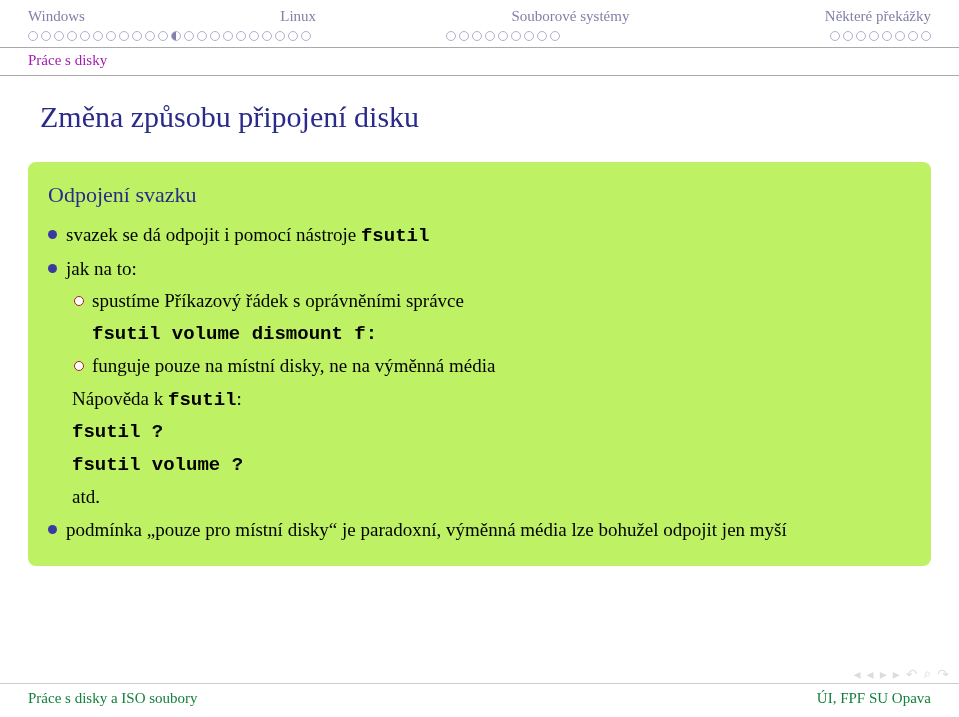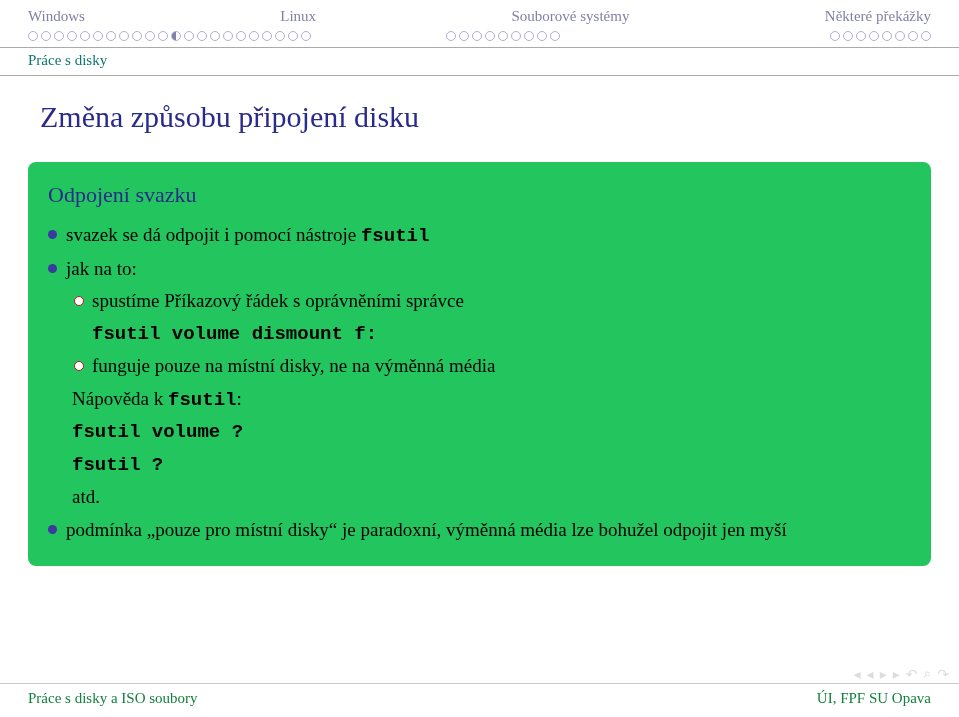--- a/index.html
+++ b/index.html
@@ -19,27 +19,27 @@
 }
 .progress-group { display: flex; gap: 3px; }
 .circle {
   width: 10px; height: 10px; border-radius: 50%;
   border: 1px solid #b0b0d0; background: #fff; display: inline-block;
 }
 .circle.half {
   background: linear-gradient(to right, #8080a8 50%, #fff 50%);
 }
 .subsection {
-  padding: 4px 28px 6px; font-size: 15px; color: #0f766e;
+  padding: 4px 28px 6px; font-size: 15px; color: #a21caf;
 }
 .rule { border-top: 1px solid #aaa; margin: 0; }
 .main { padding: 24px 28px 0; }
 .title { color: #2a2a8a; font-size: 30px; font-weight: normal; margin-bottom: 28px; margin-left: 12px; }
 .block {
-  background: #22c55e; border-radius: 8px;
+  background: #bef264; border-radius: 8px;
   padding: 16px 20px 18px; color: #000; font-size: 19px; line-height: 1.5;
 }
 .block-title { color: #2a2a8a; font-size: 22px; margin-bottom: 10px; }
 .l1 { padding-left: 18px; position: relative; margin-bottom: 4px; }
 .l1::before {
   content: ""; position: absolute; left: 0; top: 9px;
   width: 9px; height: 9px; border-radius: 50%; background: #3a3aa0;
 }
 .l2 { padding-left: 44px; position: relative; margin-bottom: 4px; }
 .l2::before {
@@ -134,22 +134,22 @@
     </div>
 
     <div class="l1">jak na to:</div>
     <div class="l2">spustíme Příkazový řádek s oprávněními správce</div>
     <div class="sub mono" style="padding-left:44px">fsutil volume dismount f:</div>
     <div class="l2">funguje pouze na místní disky, ne na výměnná média</div>
 
     <div class="sub">
       <span>Nápověda k </span><span class="mono">fsutil</span><span>:</span>
     </div>
+    <div class="sub mono">fsutil ?</div>
     <div class="sub mono">fsutil volume ?</div>
-    <div class="sub mono">fsutil ?</div>
     <div class="sub">atd.</div>
 
     <div class="l1">podmínka „pouze pro místní disky“ je paradoxní, výměnná média lze bohužel odpojit jen myší</div>
   </div>
 </div>
 
 <div class="navbtns">
   <span>◂</span>
   <span>◂</span>
   <span>▸</span>

